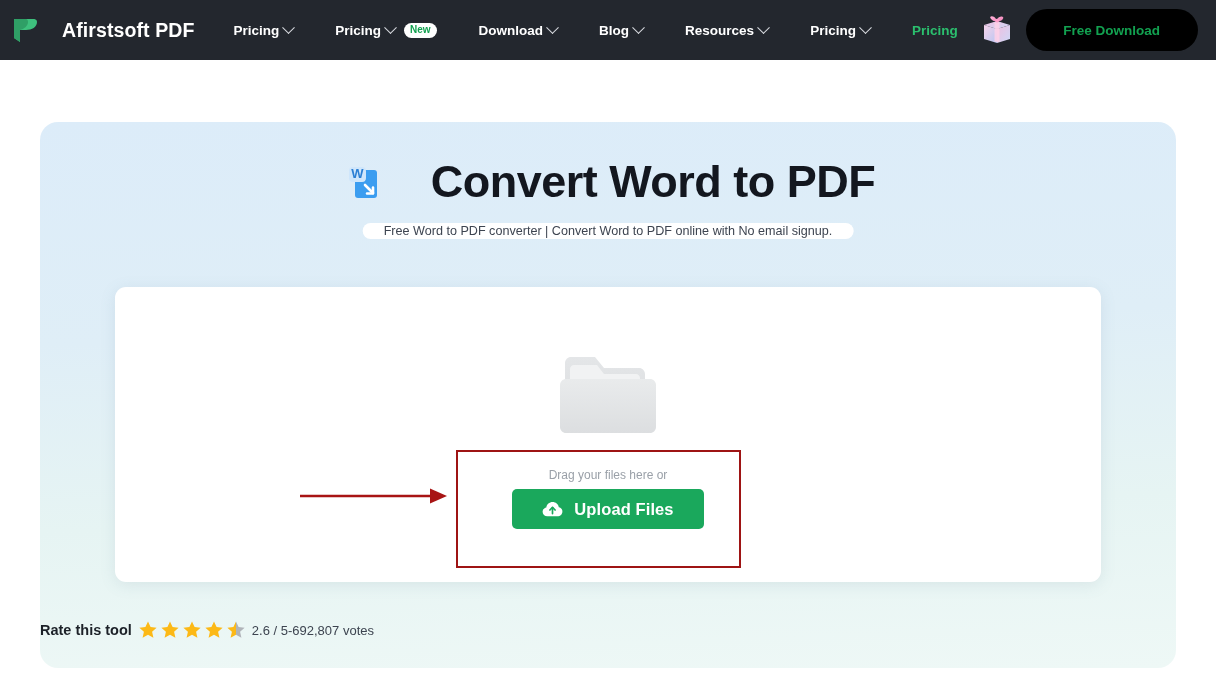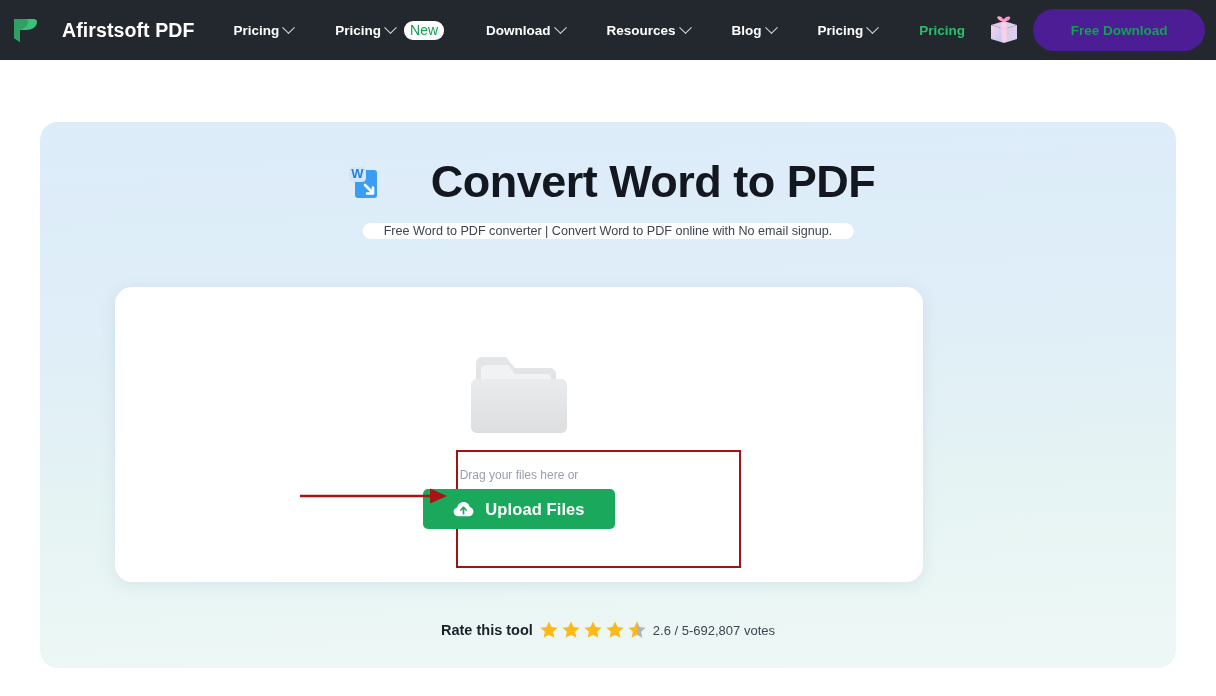--- a/index.html
+++ b/index.html
@@ -64,36 +64,36 @@
     display: inline-block;
     width: 9px; height: 9px;
     border-right: 1.8px solid #d6d9de;
     border-bottom: 1.8px solid #d6d9de;
     transform: rotate(45deg) translate(-2px,-2px);
     flex: 0 0 auto;
   }
   .badge-new {
     background: #ffffff;
     color: #12a150;
-    font-size: 14px;
-    font-weight: 400;
+    font-size: 10px;
+    font-weight: 700;
     border-radius: 9px;
     padding: 2px 6px 3px;
     margin-left: 4px;
     line-height: 1;
   }
 
   .gift {
     width: 38px; height: 38px;
     margin: 0 10px 0 4px;
     flex: 0 0 auto;
     cursor: pointer;
   }
   .btn-download {
-    background: #4c1d95;
+    background: #000000;
     color: #12a150;
     font-size: 13.5px;
     font-weight: 700;
     border-radius: 22px;
     height: 42px;
     width: 172px;
     display: flex;
     align-items: center;
     justify-content: center;
     cursor: pointer;
@@ -153,24 +153,24 @@
     font-size: 12.6px;
     color: #3d4450;
     white-space: nowrap;
   }
 
   
   .drop-card {
     position: absolute;
     left: 75px;
     top: 165px;
-    width: 808px;
+    width: 986px;
     height: 295px;
     background: #ffffff;
-    border-radius: 17px;
+    border-radius: 11px;
     box-shadow: 0 3px 16px rgba(90,120,150,.13);
   }
 
   .folder-wrap {
     position: absolute;
     left: 50%;
     transform: translateX(-50%);
     top: 62px;
     width: 100px;
     height: 92px;
@@ -232,21 +232,20 @@
     pointer-events: none;
   }
 
   
   .rating-row {
     position: absolute;
     left: 0; right: 0;
     bottom: 28px;
     display: flex;
     align-items: center;
-    justify-content: center;
     gap: 6px;
   }
   .rate-label {
     font-size: 14.5px;
     font-weight: 700;
     color: #1c2128;
     white-space: nowrap;
   }
   .stars { display: flex; align-items: center; gap: 2px; }
   .rate-count {
@@ -282,26 +281,26 @@
       <i class="chev"></i>
       <span class="badge-new">New</span>
     </div>
 
     <div class="nav-item">
       <span>Download</span>
       <i class="chev"></i>
     </div>
 
     <div class="nav-item">
+      <span>Blog</span>
+      <i class="chev"></i>
+    </div>
+
+    <div class="nav-item">
       <span>Resources</span>
-      <i class="chev"></i>
-    </div>
-
-    <div class="nav-item">
-      <span>Blog</span>
       <i class="chev"></i>
     </div>
 
     <div class="nav-item">
       <span>Pricing</span>
       <i class="chev"></i>
     </div>
 
     <div class="nav-item pricing">
       <span>Pricing</span>

